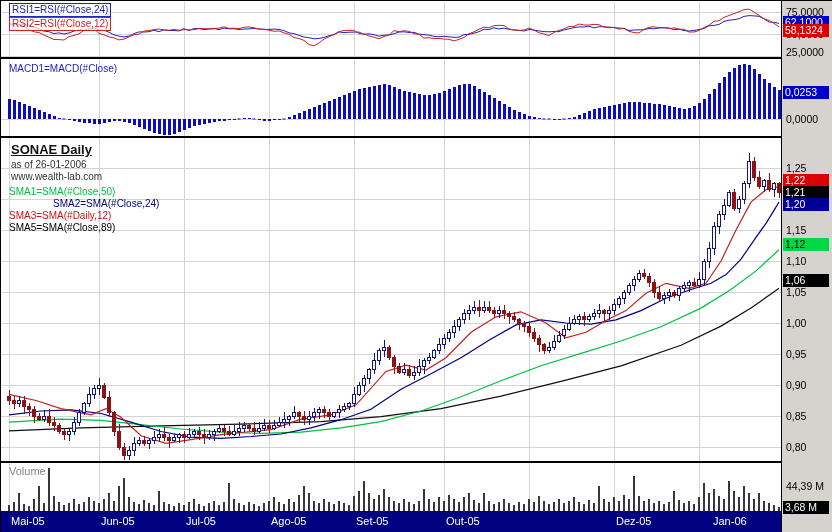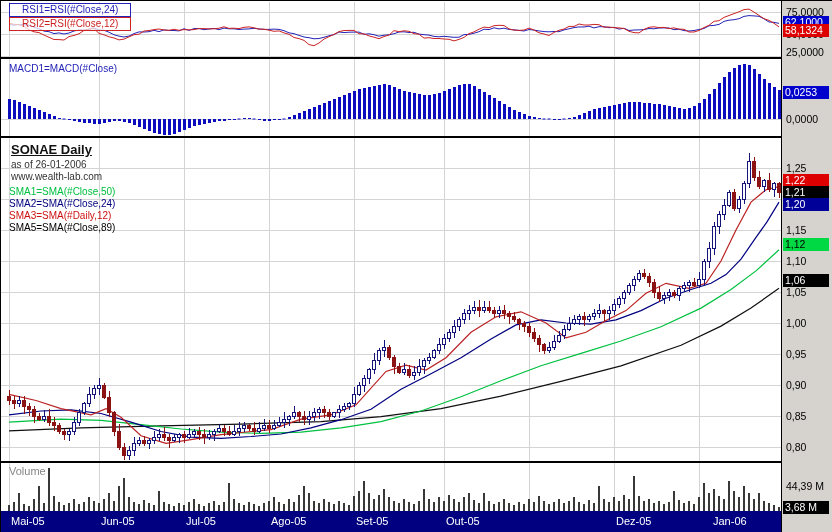--- a/index.html
+++ b/index.html
@@ -8,21 +8,21 @@
   #axis-strip{position:absolute;left:781px;top:0;width:51px;height:532px;background:#d6d3ce;}
   #axis-divider{position:absolute;left:780px;top:0;width:1px;height:532px;background:#000;}
   #month-bar{position:absolute;left:0;top:510px;width:781px;height:36px;background:#000080;}
   .month-label{position:absolute;top:4px;color:#fff;font-size:11px;white-space:nowrap;}
   #chart-svg{position:absolute;left:0;top:0;}
   .sep{position:absolute;left:0;width:781px;height:2px;background:#000;}
   .axis-label{position:absolute;left:785px;font-size:10.5px;color:#000;white-space:nowrap;}
   .badge{position:absolute;left:782px;width:46px;height:13px;font-size:10.5px;line-height:13px;
          color:#fff;padding-left:2px;white-space:nowrap;box-sizing:border-box;}
   .formula{position:absolute;font-size:10px;white-space:nowrap;line-height:12px;}
-  .boxed{border:1px solid;padding:0 12px;background:rgba(255,255,255,.7);text-align:center;}
+  .boxed{border:1px solid;padding:0 2px;background:rgba(255,255,255,.7);text-align:center;}
   #price-title{position:absolute;left:10px;top:141px;font-size:13px;font-weight:bold;color:#111;text-decoration:underline;}
   #price-subtitle{position:absolute;left:10px;top:158px;font-size:10px;color:#333;}
   #price-website{position:absolute;left:10px;top:170px;font-size:10px;color:#333;}
   #volume-label{position:absolute;left:8px;top:464px;font-size:11px;color:#858585;}
 </style>
 </head>
 <body>
 
 <div id="screen">
 
@@ -727,21 +727,21 @@
   <div class="badge" style="top:23px;background:#dd0000">58,1324</div>
 
   <div class="formula" style="left:8px;top:62px;color:#2323b8">MACD1=MACD(#Close)</div>
   <div class="badge" style="top:85px;background:#0000cc">0,0253</div>
   <div class="axis-label" style="top:112px">0,0000</div>
 
   <div id="price-title">SONAE Daily</div>
   <div id="price-subtitle">as of 26-01-2006</div>
   <div id="price-website">www.wealth-lab.com</div>
   <div class="formula formula-sma" style="left: 8px; top: 185px; color: rgb(0, 192, 64);">SMA1=SMA(#Close,50)</div>
-  <div class="formula formula-sma" style="left: 8px; top: 197px; color: rgb(0, 0, 128);">SMA2=SMA(#Close,24)</div>
+  <div class="formula formula-sma" style="left: 8px; top: 197px; color: rgb(0, 0, 128); padding-left: 44px;">SMA2=SMA(#Close,24)</div>
   <div class="formula formula-sma" style="left: 8px; top: 209px; color: rgb(204, 17, 17);">SMA3=SMA(#Daily,12)</div>
   <div class="formula formula-sma" style="left: 8px; top: 221px; color: rgb(0, 0, 0);">SMA5=SMA(#Close,89)</div>
 
   <div class="axis-label" style="top:161px">1,25</div>
   <div class="axis-label" style="top:223px">1,15</div>
   <div class="axis-label" style="top:254px">1,10</div>
   <div class="axis-label" style="top:285px">1,05</div>
   <div class="axis-label" style="top:316px">1,00</div>
   <div class="axis-label" style="top:347px">0,95</div>
   <div class="axis-label" style="top:378px">0,90</div>

